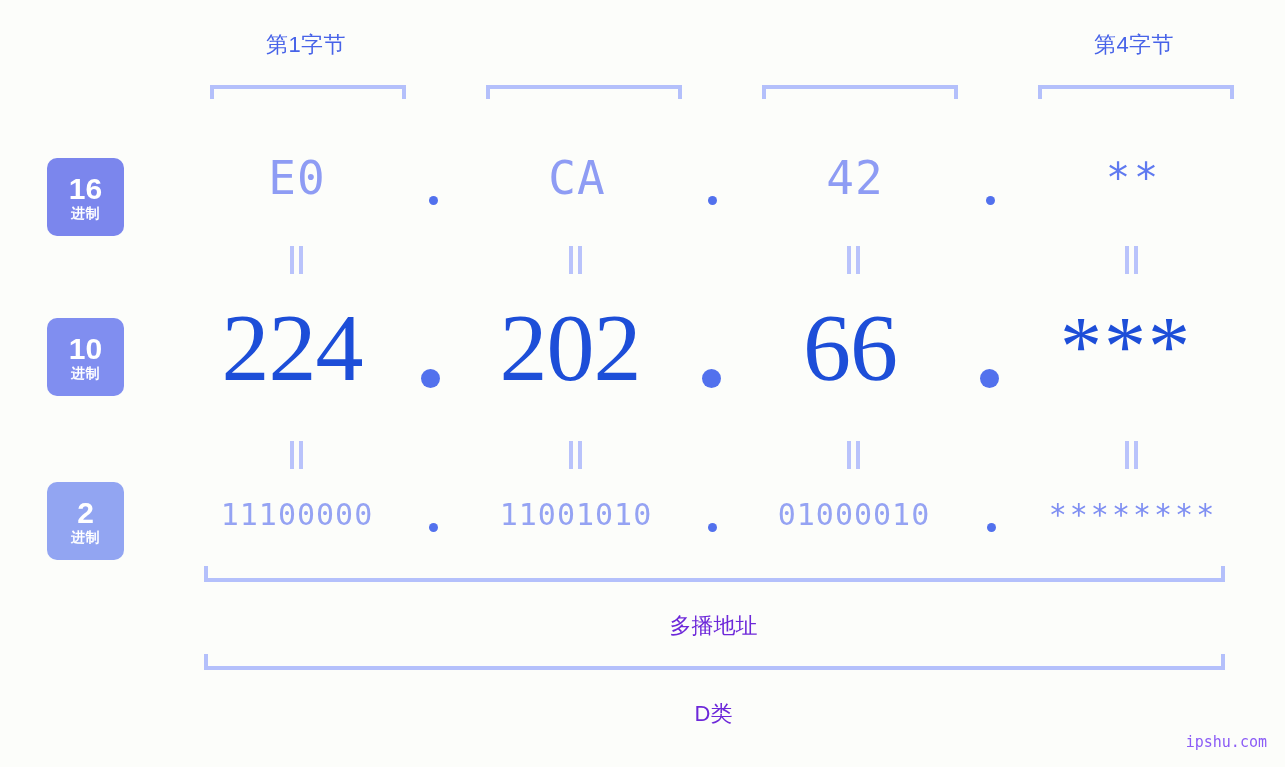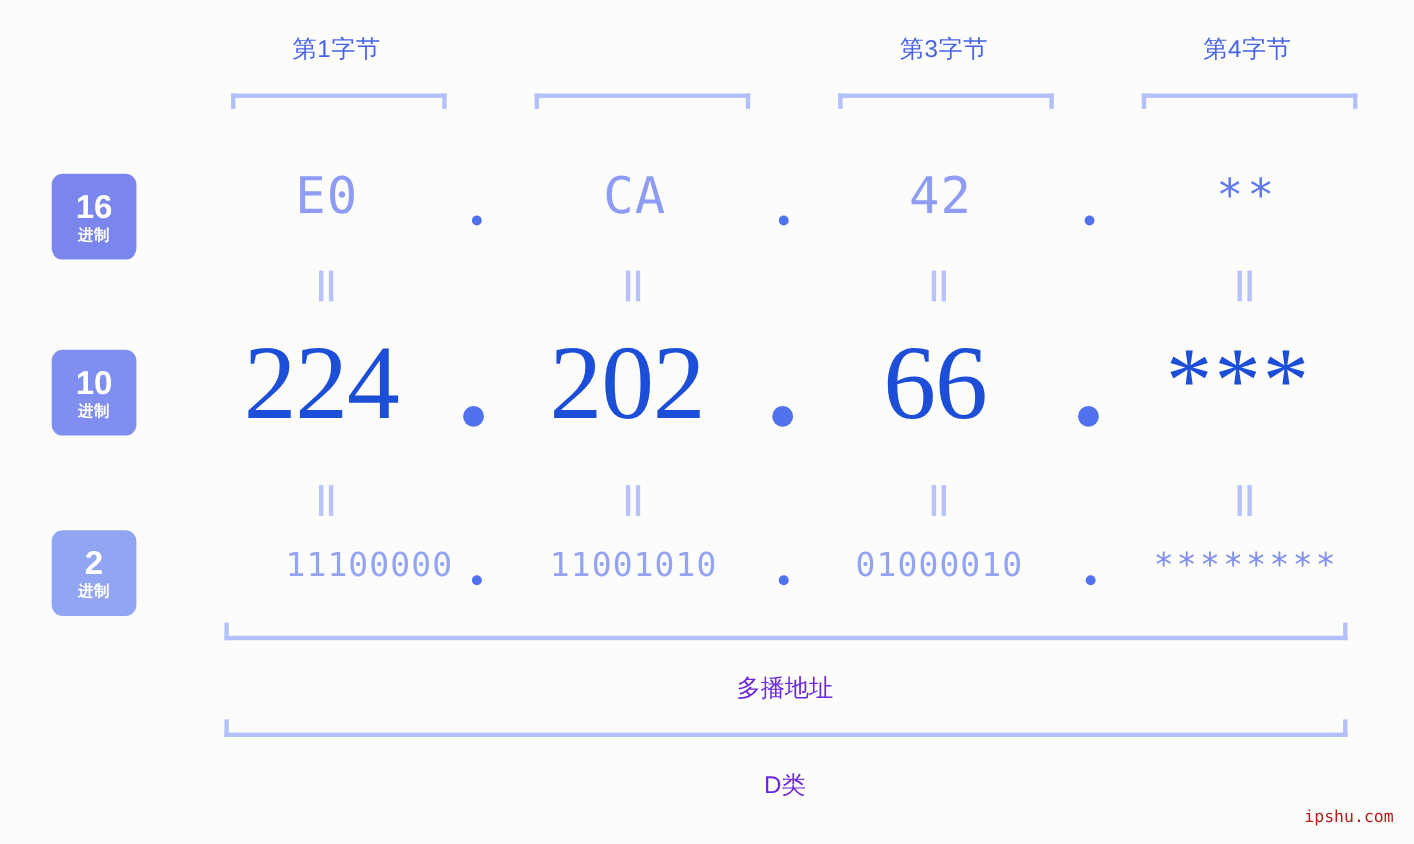--- a/index.html
+++ b/index.html
@@ -178,31 +178,30 @@
   #caption-multicast { top: 615px; }
   #caption-class     { top: 703px; }
 
   
   .watermark {
     position: absolute;
     right: 18px;
     bottom: 16px;
     font-family: "DejaVu Sans Mono", monospace;
     font-size: 15px;
-    color: #b91c1c;
+    color: #8b5cf6;
     letter-spacing: 0px;
   }
 </style>
 </head>
 <body>
 
 <div class="stage">
 
   <div class="byte-header" style="left:208px;">第1字节</div>
-  <div class="byte-header" style="left:760px;">第3字节</div>
   <div class="byte-header" style="left:1036px;">第4字节</div>
 
   <div class="bracket-top" style="left:210px;  width:196px;"></div>
   <div class="bracket-top" style="left:486px;  width:196px;"></div>
   <div class="bracket-top" style="left:762px;  width:196px;"></div>
   <div class="bracket-top" style="left:1038px; width:196px;"></div>
 
   <div class="badge" id="badge-hex">
     <span class="num">16</span>
     <span class="sub">进制</span>
@@ -266,21 +265,21 @@
   <div class="eq" style="left:846px;  top:441px;">
       <i></i>
       <i></i>
     </div>
   <div class="eq" style="left:1124px; top:441px;">
       <i></i>
       <i></i>
     </div>
 
   <div class="row-bin">
-    <div class="cell" style="left:182px;text-align:right;">11100000</div>
+    <div class="cell" style="left:182px;">11100000</div>
     <div class="cell" style="left:461px;">11001010</div>
     <div class="cell" style="left:739px;">01000010</div>
     <div class="cell masked" style="left:1018px;">********</div>
 
     <div class="dot small" style="left:429px;  top:523px;"></div>
     <div class="dot small" style="left:708px;  top:523px;"></div>
     <div class="dot small" style="left:987px;  top:523px;"></div>
   </div>
 
   <div class="bracket-bottom" style="left:204px; width:1021px; top:566px;"></div>

